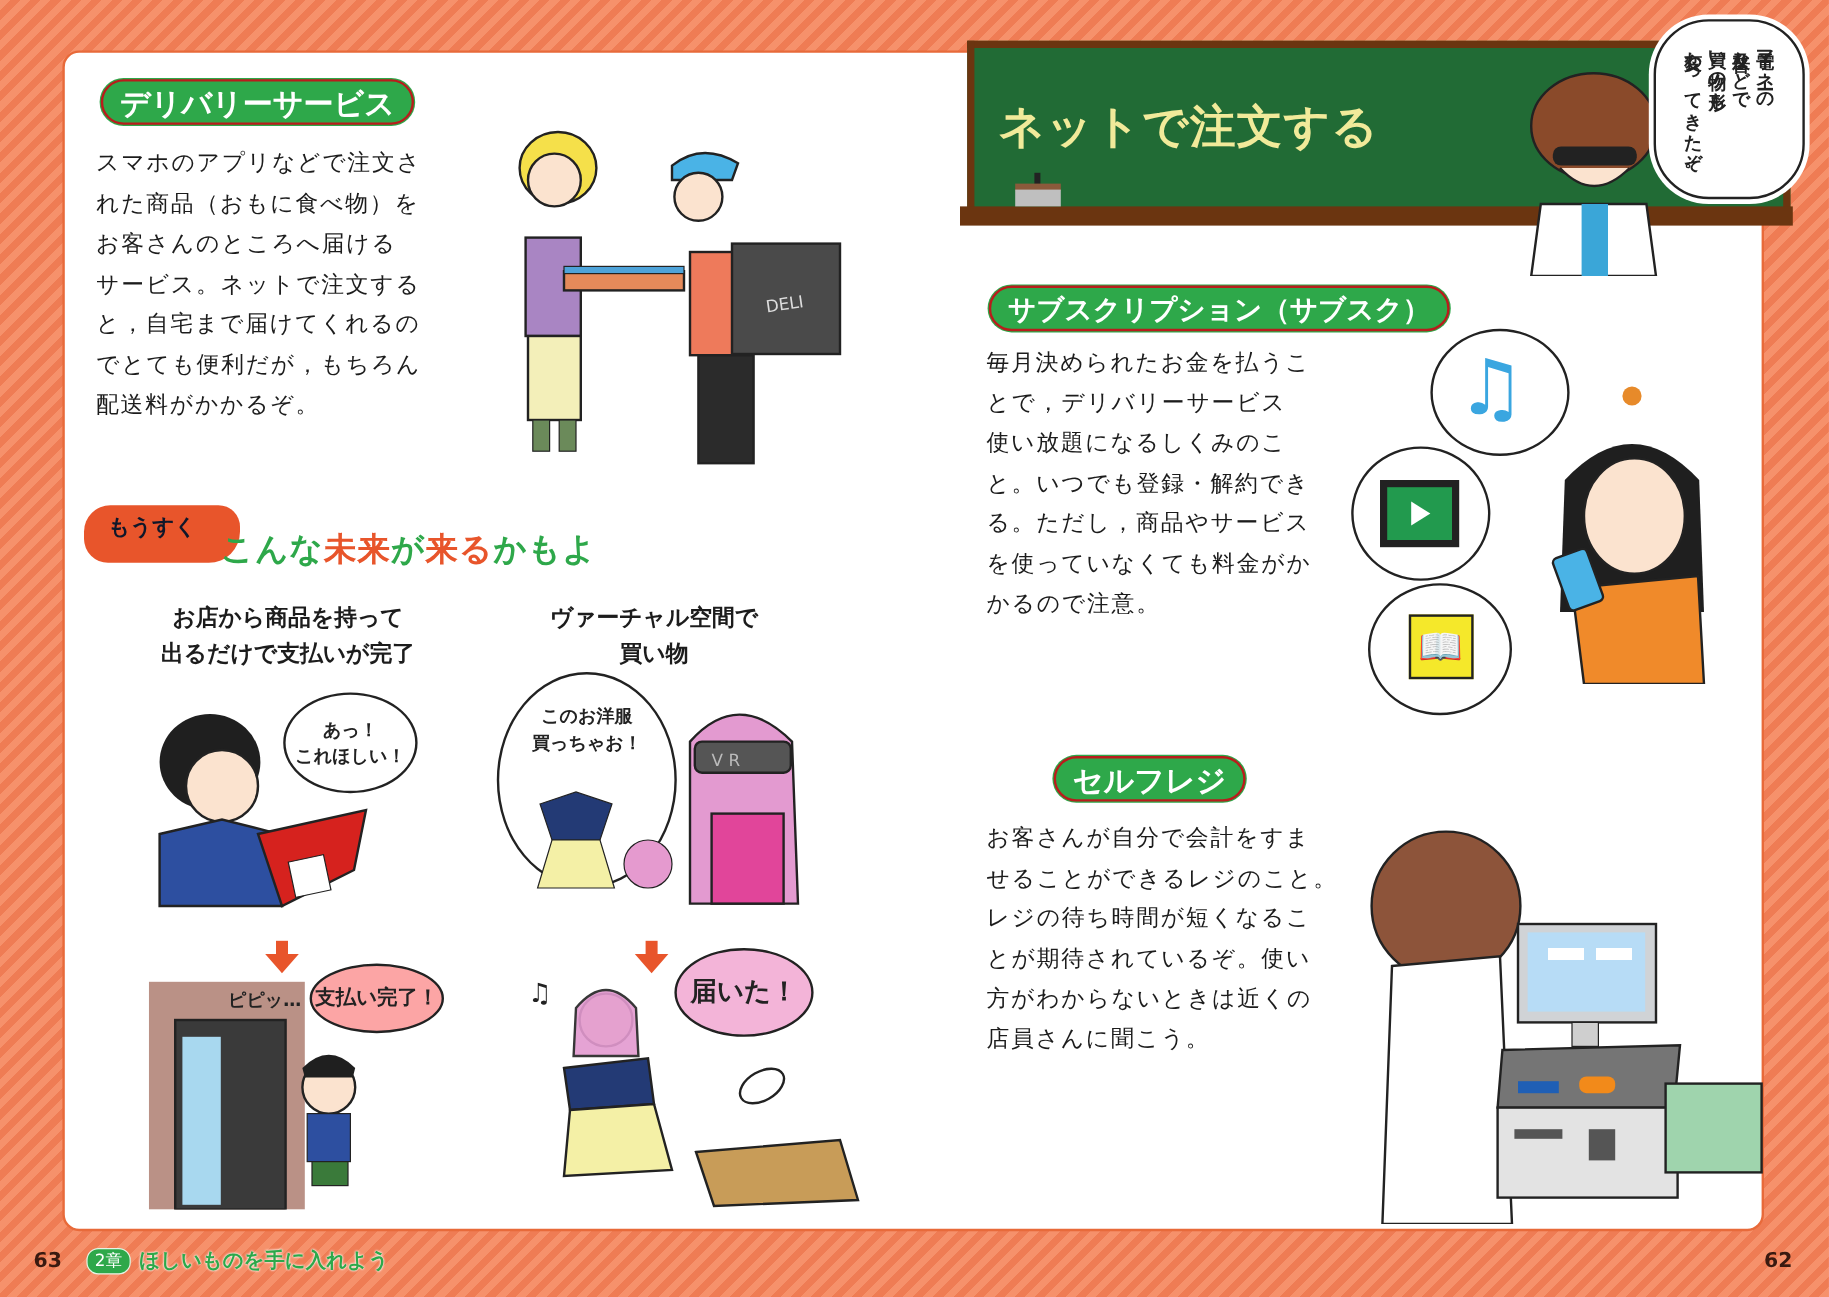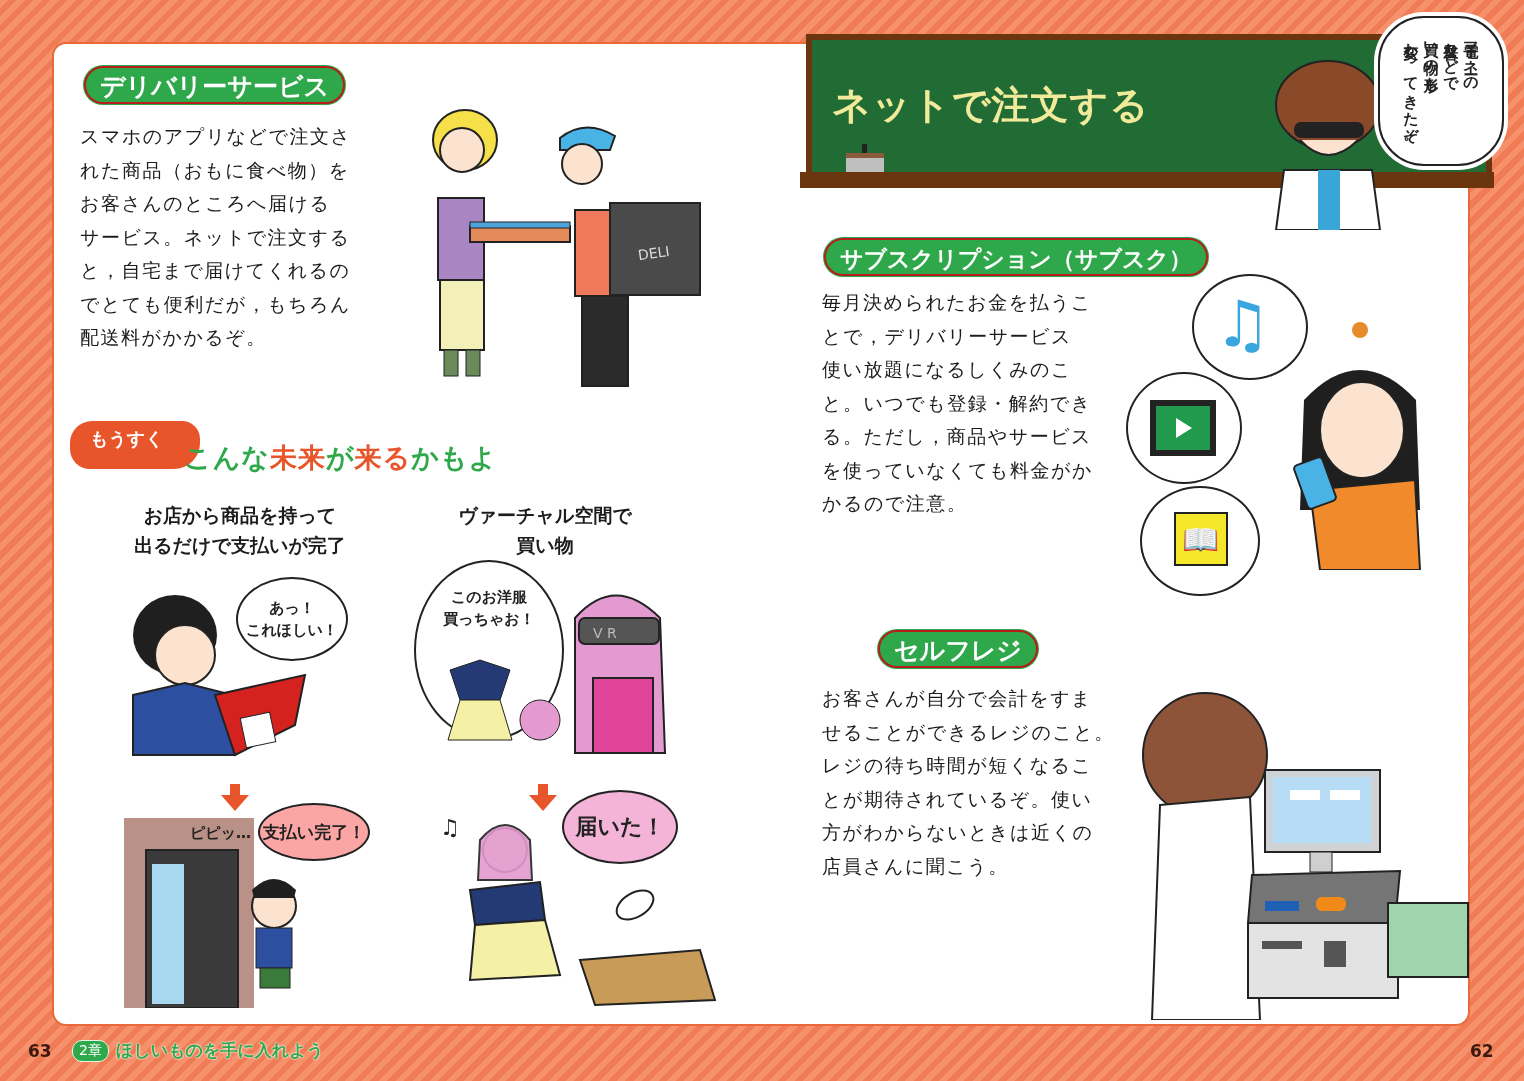--- a/index.html
+++ b/index.html
@@ -35,21 +35,21 @@
   }
   .chalk-title {
     position: absolute; left: 832px; top: 80px; color: #f1ea9a; font-size: 38px; font-weight: bold;
     font-family: "DejaVu Serif", serif; letter-spacing: 1px;
   }
   .eraser { position: absolute; left: 846px; top: 158px; width: 38px; height: 14px; background: #bfbfbf; }
   .eraser-top { position: absolute; left: 846px; top: 153px; width: 38px; height: 6px; background: #8b5a3b; }
   .eraser-knob { position: absolute; left: 862px; top: 144px; width: 5px; height: 10px; background: #222; }
   .soon-badge {
     position: absolute; left: 70px; top: 421px; width: 130px; height: 48px; background: #e8552b;
-    border-radius: 22px 18px 26px 20px; color: #ffffff; font-weight: bold; font-size: 18px;
+    border-radius: 22px 18px 26px 20px; color: #0f172a; font-weight: bold; font-size: 18px;
     padding: 6px 0 0 20px;
   }
   .soon-title {
     position: absolute; left: 184px; top: 440px; font-size: 27px; font-weight: bold; color: #2ea84a; letter-spacing: 1px;
   }
   .soon-title .hl { color: #e8552b; }
   .caption {
     position: absolute; font-size: 19px; font-weight: bold; text-align: center; line-height: 30px; color: #1c1c1c;
   }
   .bubble {

